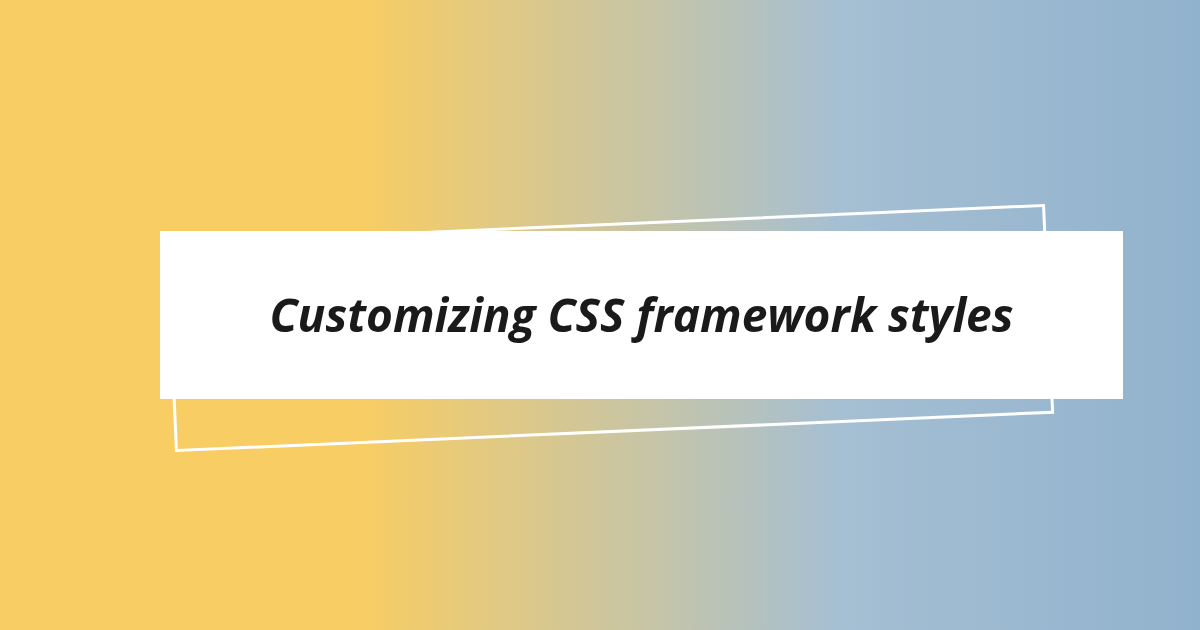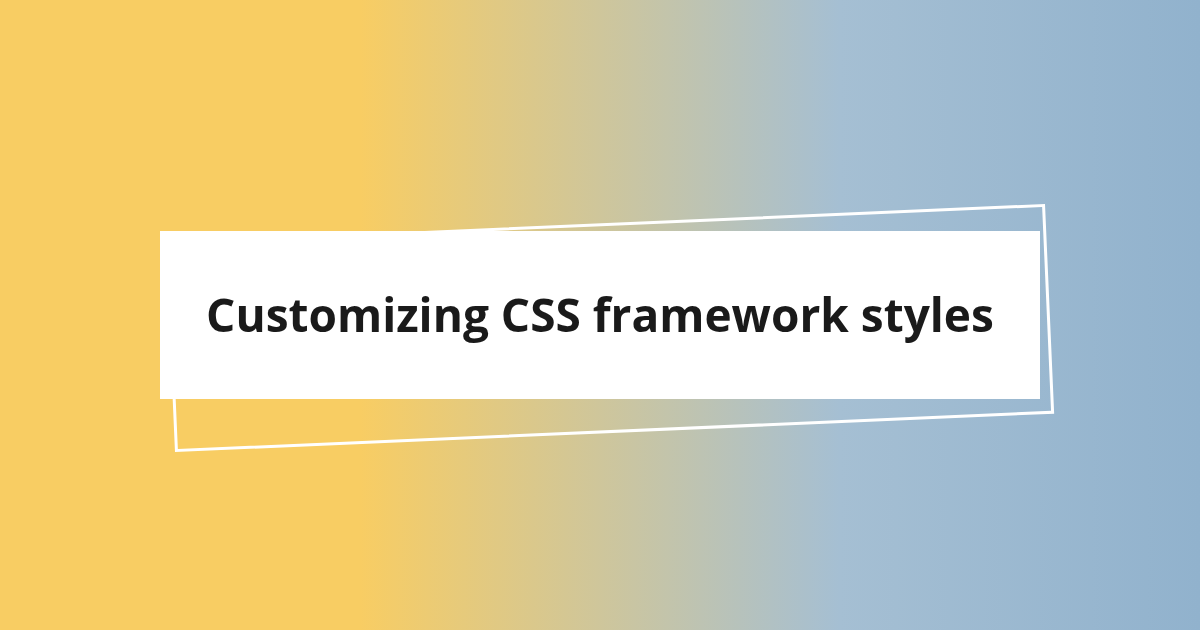--- a/index.html
+++ b/index.html
@@ -28,24 +28,25 @@
       height: 210px;
       border: 3px solid #ffffff;
       top: -8px;
       left: 10px;
       transform: rotate(-2.5deg);
       z-index: 1;
     }
     .card {
       position: relative;
       background: #ffffff;
-      width: 880px;
+      width: 963px;
       padding: 55px 36px;
       z-index: 2;
       text-align: center;
+      font-style: italic;
     }
     .title {
       font-size: 46px;
       font-weight: 700;
       color: #1a1a1a;
       line-height: 1.25;
     }
   </style>
 </head>
 <body>

